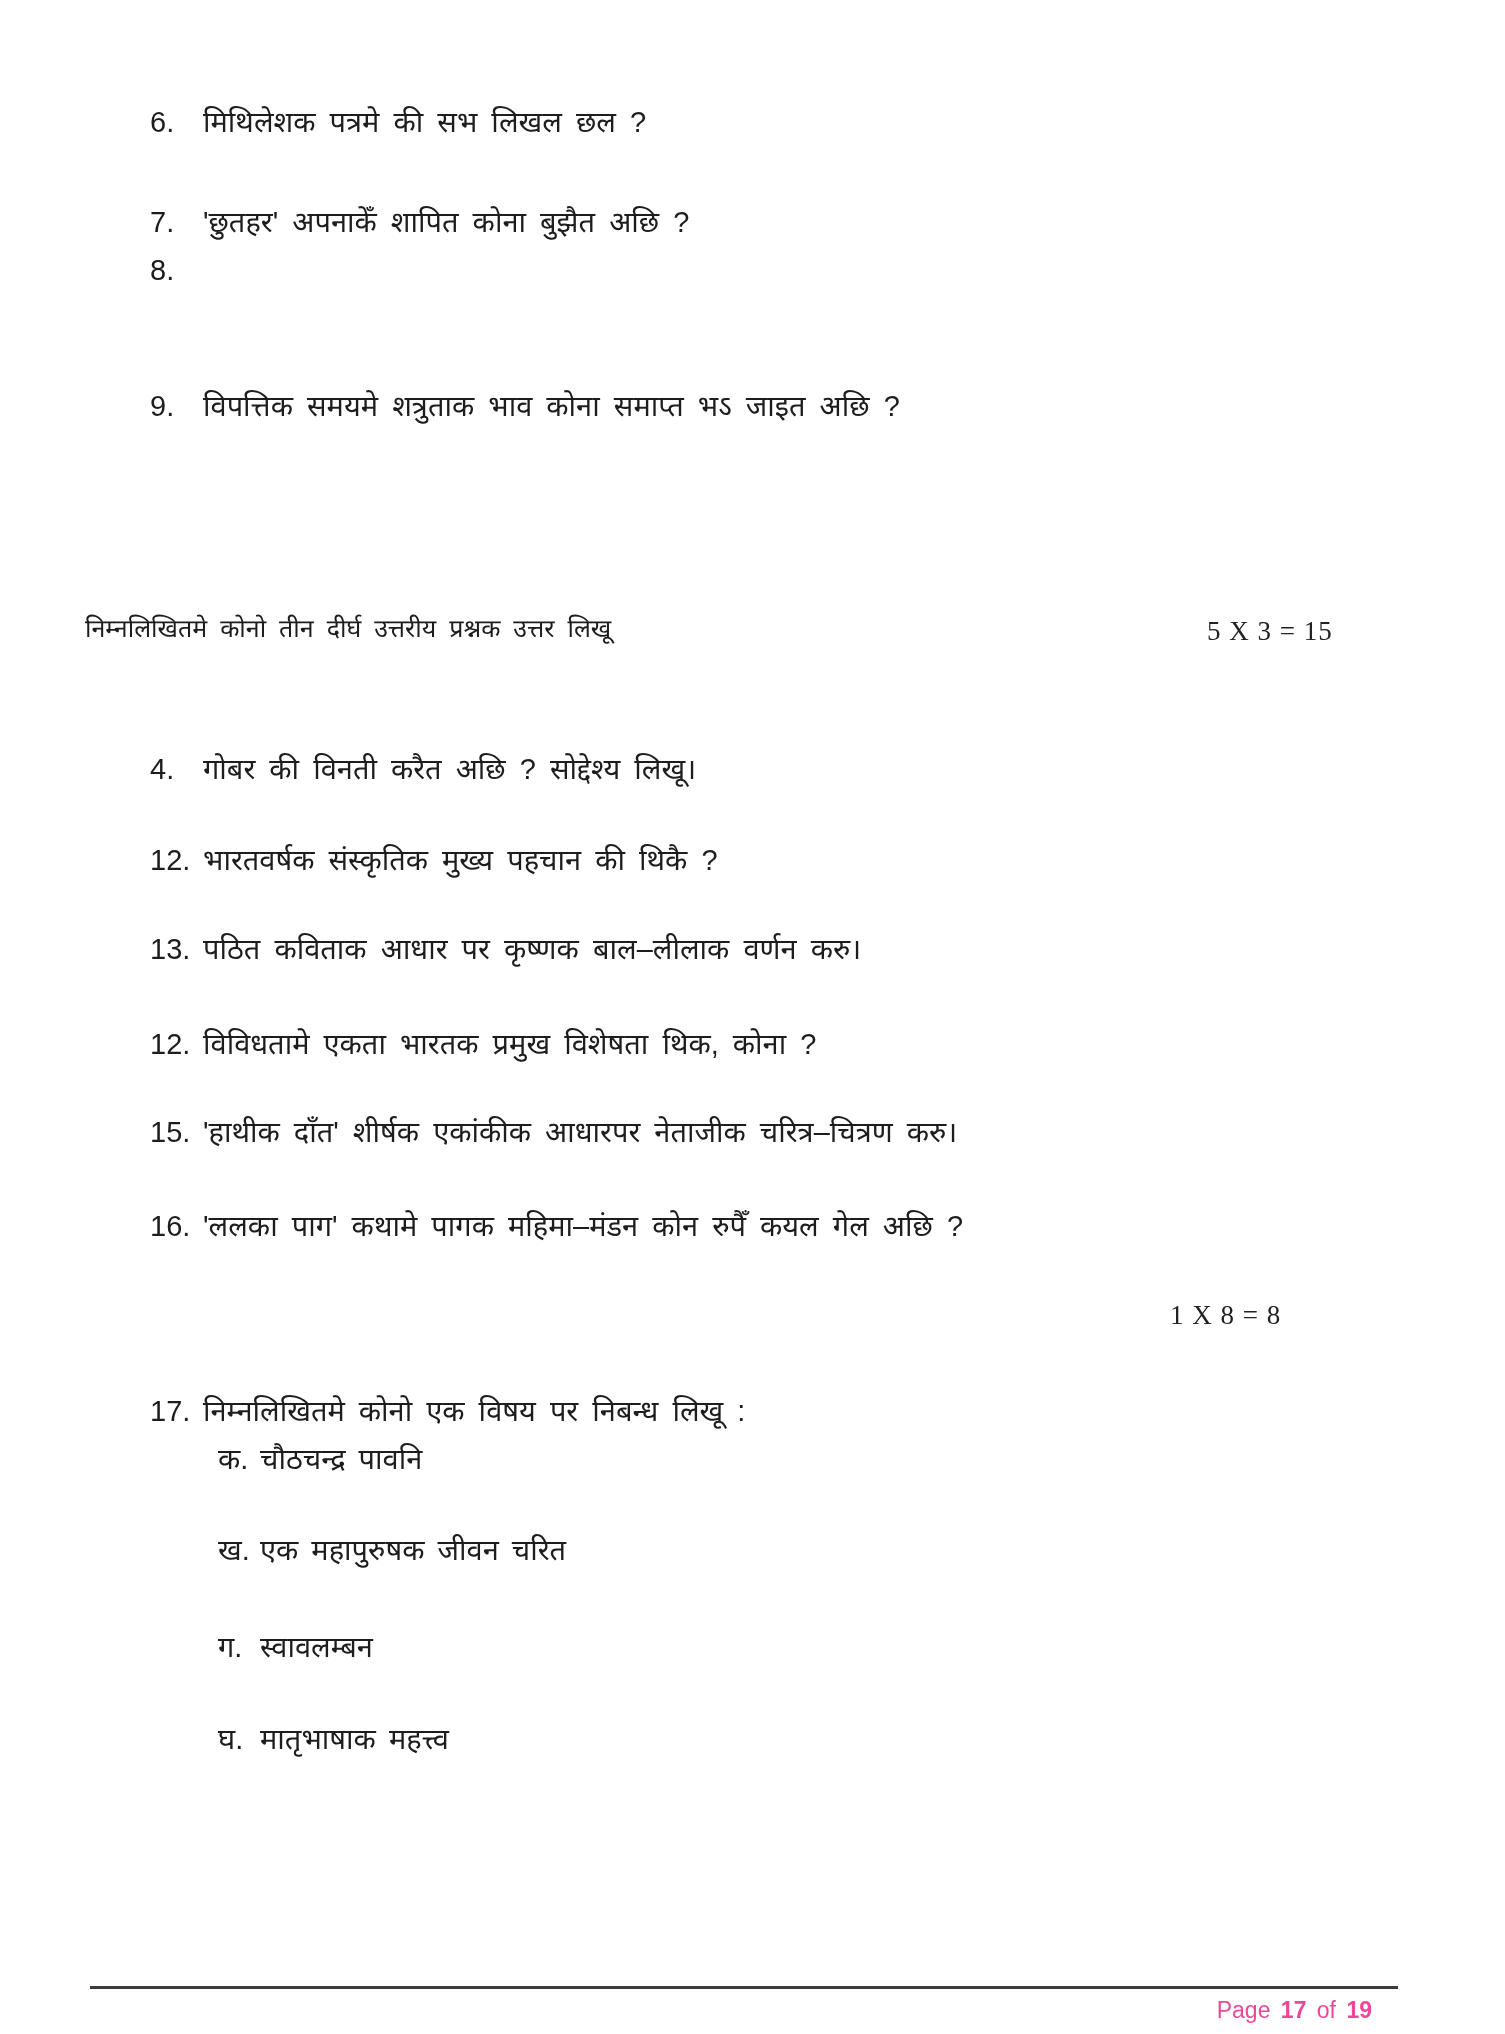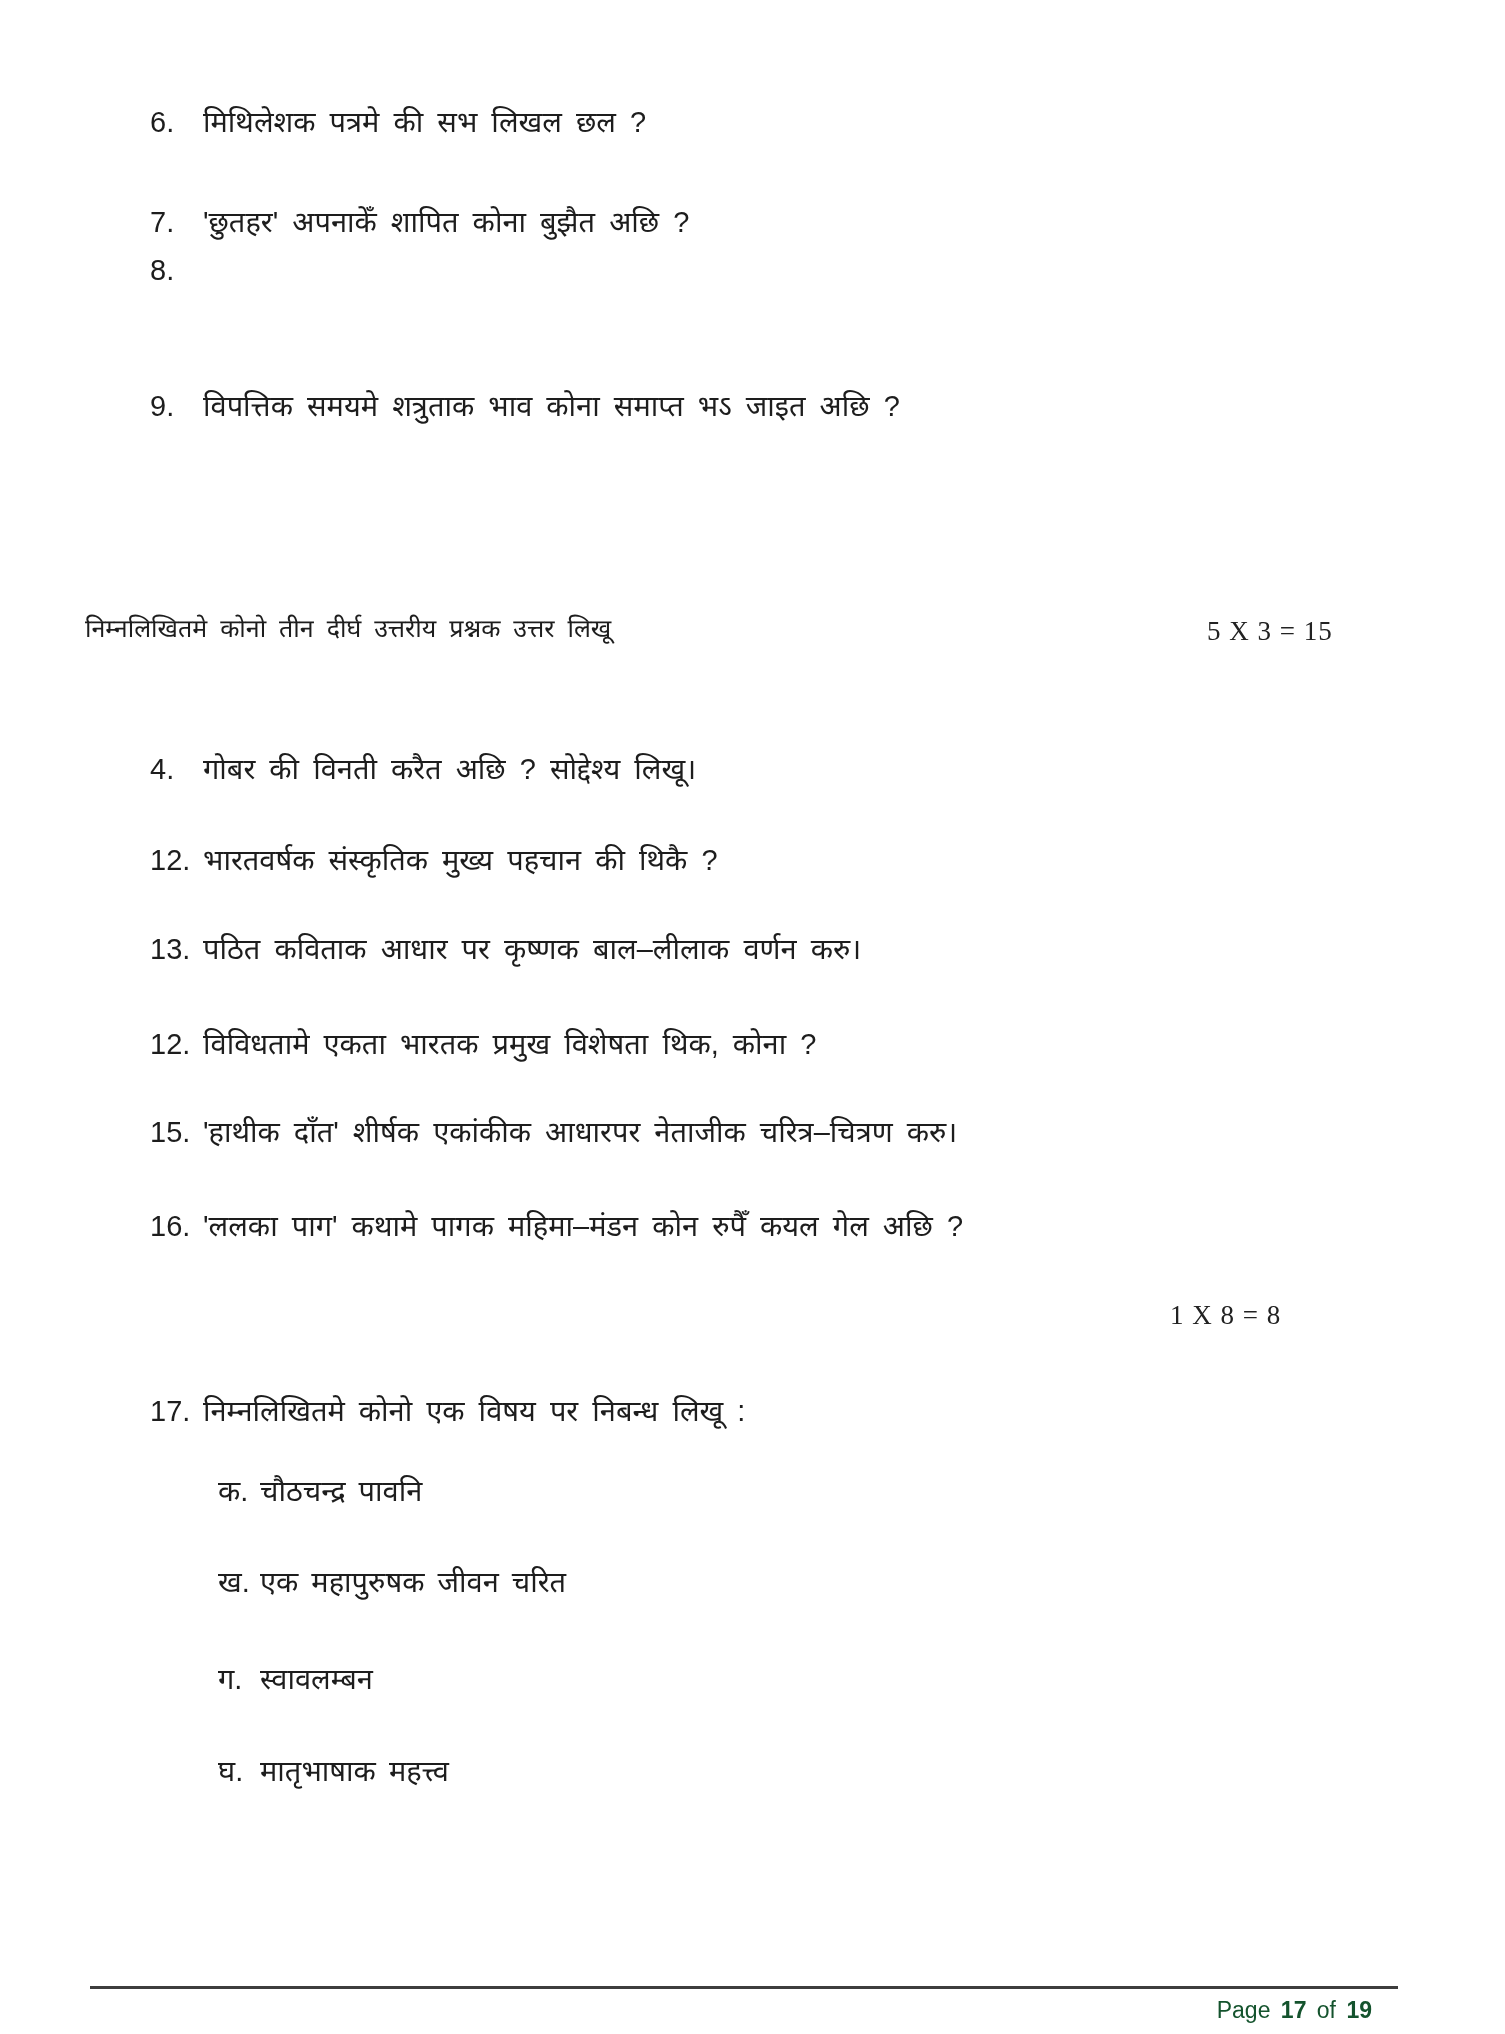--- a/index.html
+++ b/index.html
@@ -62,37 +62,36 @@
     font-size: 29px;
     color: #1d1d1d;
   }
   .topic-label {
     min-width: 42px;
     flex: 0 0 auto;
   }
   .topic-text {
     word-spacing: 5px;
     white-space: nowrap;
-    margin-top: 32px;
   }
   
   .footer-rule {
     position: absolute;
     top: 1986px;
     left: 90px;
     width: 1308px;
     height: 3px;
     background: #3d3d3d;
   }
   .footer-text {
     position: absolute;
     top: 1997px;
     right: 133px;
     font-size: 23px;
-    color: #14532d;
+    color: #ec4899;
     white-space: nowrap;
   }
   .footer-text .w { font-weight: normal; margin: 0 4px 0 0; }
   .footer-text .n { font-weight: bold; margin: 0 4px 0 0; }
   .footer-text .n:last-child { margin-right: 0; }
 </style>
 </head>
 <body>
 
 <div class="page">

